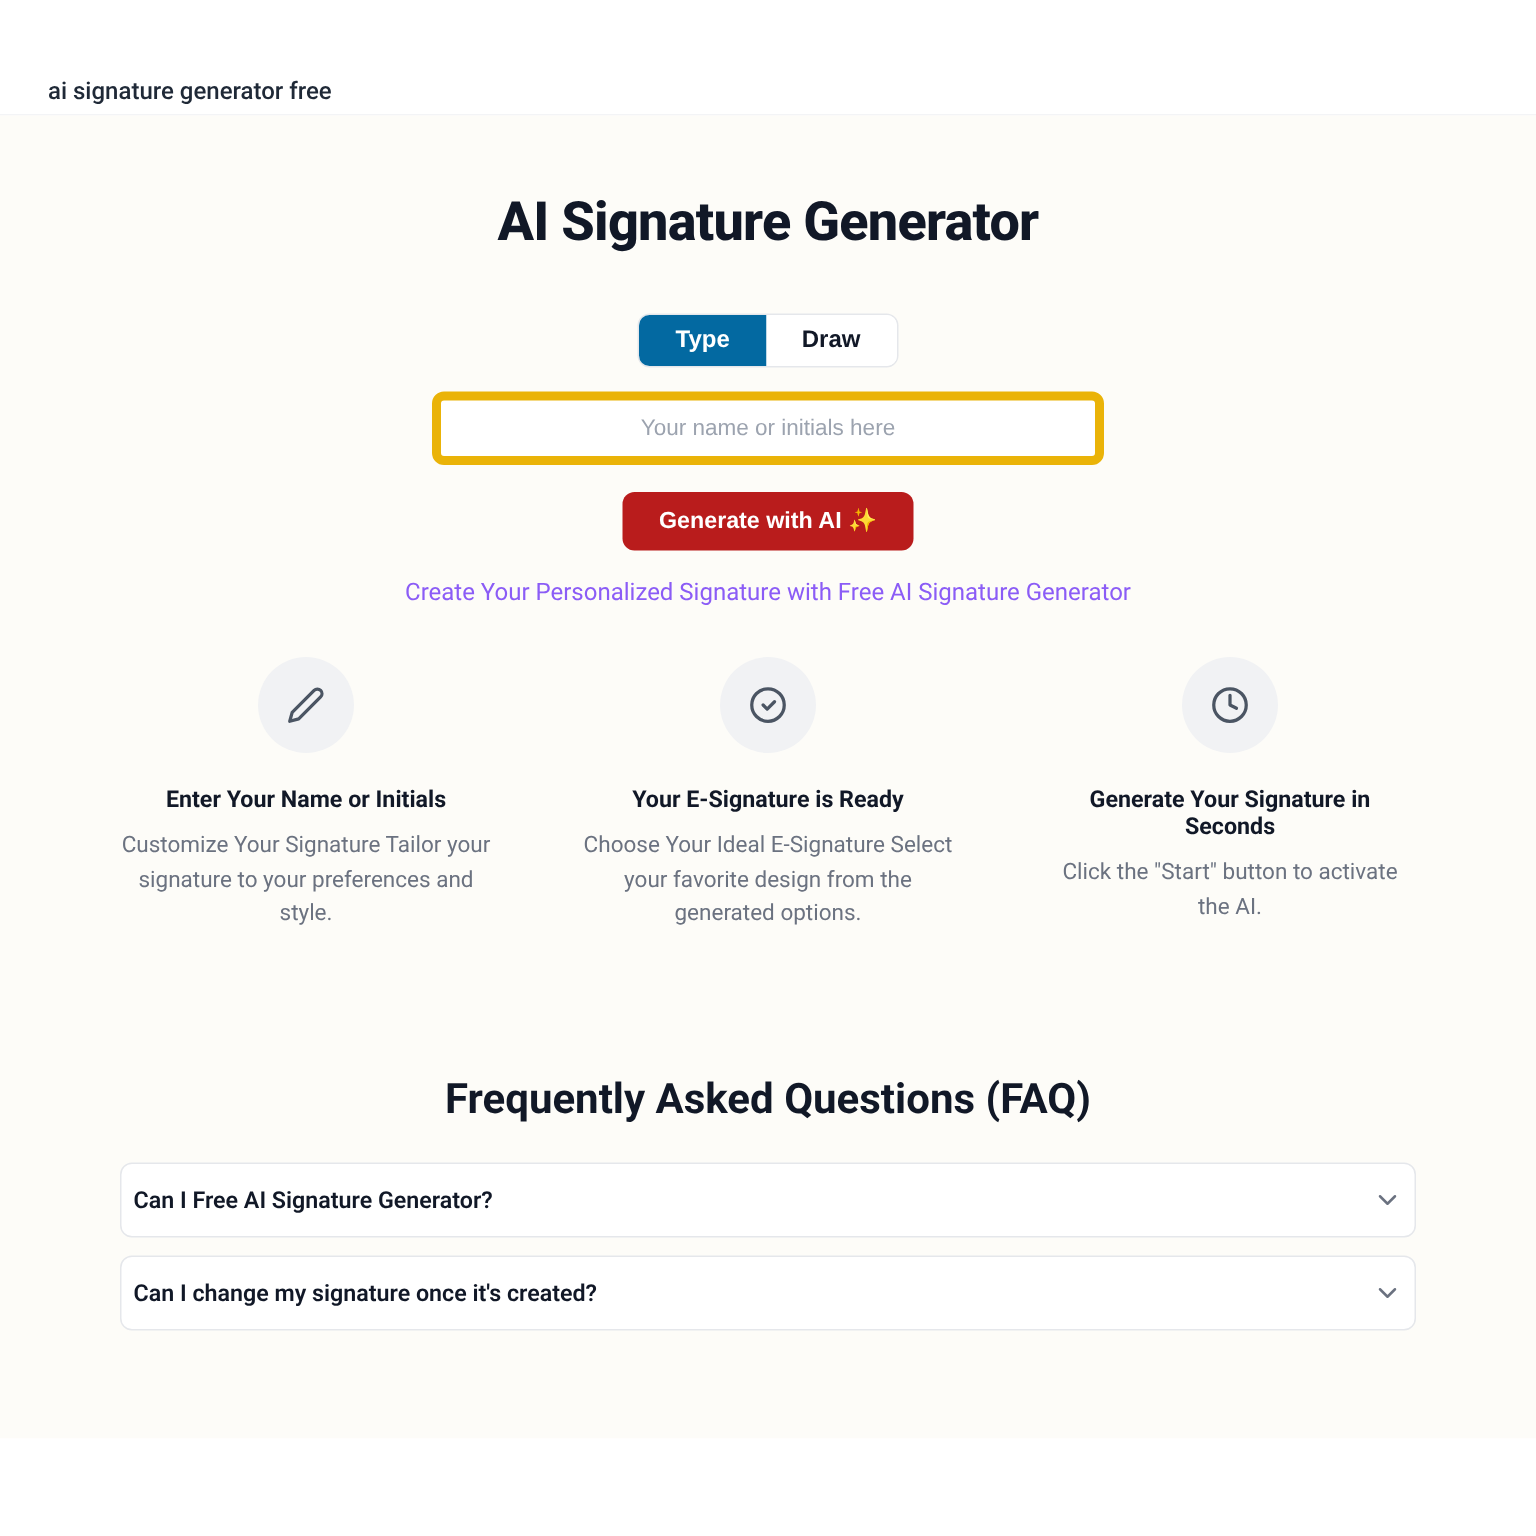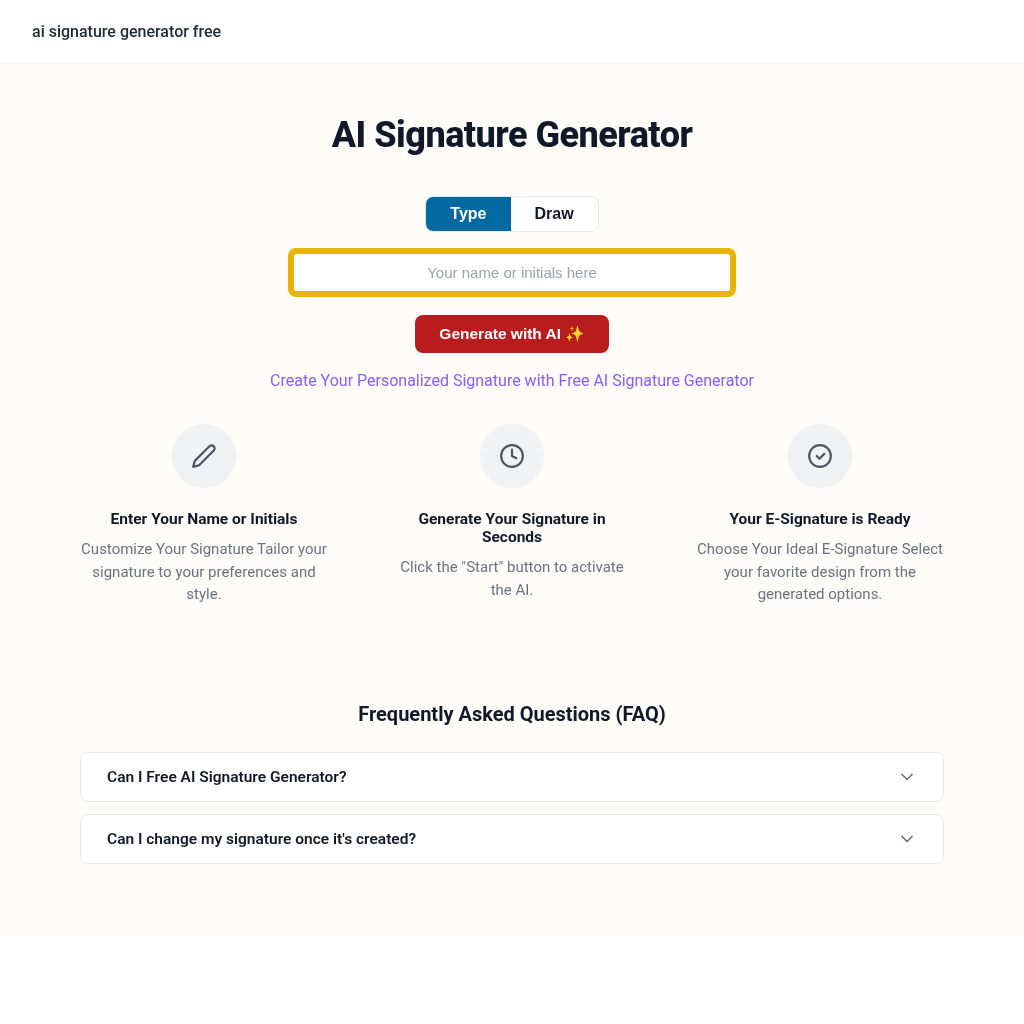--- a/index.html
+++ b/index.html
@@ -1,17 +1,17 @@
 <!DOCTYPE html>
 <html><head>
 <meta charset="utf-8">
 <style>
   * { margin:0; padding:0; box-sizing:border-box; }
   body { font-family: -apple-system, BlinkMacSystemFont, "Segoe UI", Roboto, Helvetica, Arial, sans-serif; color:#1f2937; background:#fff; width:1024px; }
-  .topbar { padding:22px 32px; border-bottom:1px solid #f3f4f6; }
+  .topbar { padding:6px 32px; border-bottom:1px solid #f3f4f6;margin-top:45px; }
   .topbar-title { font-size:16px; font-weight:500; color:#1f2937; }
   .hero { background:#fdfcf8; padding:50px 0 60px; }
   .container { max-width:896px; margin:0 auto; padding:0 16px; }
   .page-title { font-size:36px; font-weight:800; text-align:center; color:#111827; letter-spacing:-0.5px; }
   .page-subtitle { font-size:16.5px; color:#4b5563; text-align:center; margin-top:24px; line-height:1.6; max-width:790px; margin-left:auto; margin-right:auto; }
   .toggle-wrap { display:flex; justify-content:center; margin-top:40px; }
   .toggle { display:flex; border:1px solid #e5e7eb; border-radius:8px; overflow:hidden; background:#fff; }
   .toggle-btn { padding:8px 24px; font-size:16px; font-weight:600; background:#fff; color:#111827; cursor:pointer; border:none; }
   .toggle-btn.active { background:#0369a1; color:#fff; }
   .input-wrap { display:flex; justify-content:center; margin-top:16px; }
@@ -20,23 +20,23 @@
   .generate-wrap { display:flex; justify-content:center; margin-top:18px; }
   .generate-btn { padding:10px 24px; font-size:15.5px; font-weight:600; background:#b91c1c; color:#fff; border:none; border-radius:8px; cursor:pointer; }
   .section-title { font-size:24px; font-weight:700; text-align:center; color:#111827; margin-top:80px; }
   .section-subtitle { font-size:16px; color:#8b5cf6; text-align:center; margin-top:18px; }
   .steps { display:grid; grid-template-columns:repeat(3,1fr); gap:60px; margin-top:34px; }
   .step { text-align:center; }
   .step-icon-circle { width:64px; height:64px; border-radius:50%; background:#f1f2f4; display:flex; align-items:center; justify-content:center; margin:0 auto; }
   .step-icon-circle svg { width:26px; height:26px; stroke:#4b5563; stroke-width:2; fill:none; stroke-linecap:round; stroke-linejoin:round; }
   .step-title { font-size:15.5px; font-weight:700; margin-top:22px; color:#111827; }
   .step-desc { font-size:15px; color:#6b7280; margin-top:10px; line-height:1.5; }
-  .faq-title { font-size:20px; font-weight:700; text-align:center; color:#111827; margin-top:96px; }
+  .faq-title { font-size:28px; font-weight:700; text-align:center; color:#111827; margin-top:96px; }
   .faq-list { margin-top:26px; }
-  .faq-item { border:1px solid #e5e7eb; border-radius:8px; padding:14px 26px; display:flex; align-items:center; justify-content:space-between; cursor:pointer; margin-bottom:12px; background:#fff; }
+  .faq-item { border:1px solid #e5e7eb; border-radius:8px; padding:14px 8px; display:flex; align-items:center; justify-content:space-between; cursor:pointer; margin-bottom:12px; background:#fff; }
   .faq-q { font-size:15.5px; font-weight:600; color:#111827; }
   .chevron { width:20px; height:20px; stroke:#6b7280; stroke-width:2; fill:none; stroke-linecap:round; stroke-linejoin:round; flex-shrink:0; }
 </style>
 </head>
 <body>
 
 <div class="topbar">
   <div class="topbar-title">ai signature generator free</div>
 </div>
 
@@ -68,35 +68,35 @@
               <path d="M17 3a2.828 2.828 0 1 1 4 4L7.5 20.5 2 22l1.5-5.5L17 3z"></path>
             </svg>
         </div>
         <div class="step-title">Enter Your Name or Initials</div>
         <div class="step-desc">Customize Your Signature Tailor your signature to your preferences and style.</div>
       </div>
       <div class="step">
         <div class="step-icon-circle">
           <svg viewBox="0 0 24 24">
               <circle cx="12" cy="12" r="10"></circle>
+              <polyline points="9 12 11.5 14.5 16 10"></polyline>
+            </svg>
+        </div>
+        <div class="step-title">Your E-Signature is Ready</div>
+        <div class="step-desc">Choose Your Ideal E-Signature Select your favorite design from the generated options.</div>
+      </div>
+      <div class="step">
+        <div class="step-icon-circle">
+          <svg viewBox="0 0 24 24">
+              <circle cx="12" cy="12" r="10"></circle>
               <polyline points="12 6 12 12 16 14"></polyline>
             </svg>
         </div>
         <div class="step-title">Generate Your Signature in Seconds</div>
         <div class="step-desc">Click the "Start" button to activate the AI.</div>
-      </div>
-      <div class="step">
-        <div class="step-icon-circle">
-          <svg viewBox="0 0 24 24">
-              <circle cx="12" cy="12" r="10"></circle>
-              <polyline points="9 12 11.5 14.5 16 10"></polyline>
-            </svg>
-        </div>
-        <div class="step-title">Your E-Signature is Ready</div>
-        <div class="step-desc">Choose Your Ideal E-Signature Select your favorite design from the generated options.</div>
       </div>
     </div>
 
     <h2 class="faq-title">Frequently Asked Questions (FAQ)</h2>
     <div class="faq-list">
       <div class="faq-item">
         <div class="faq-q">Can I Free AI Signature Generator?</div>
         <svg class="chevron" viewBox="0 0 24 24">
             <polyline points="6 9 12 15 18 9"></polyline>
           </svg>

